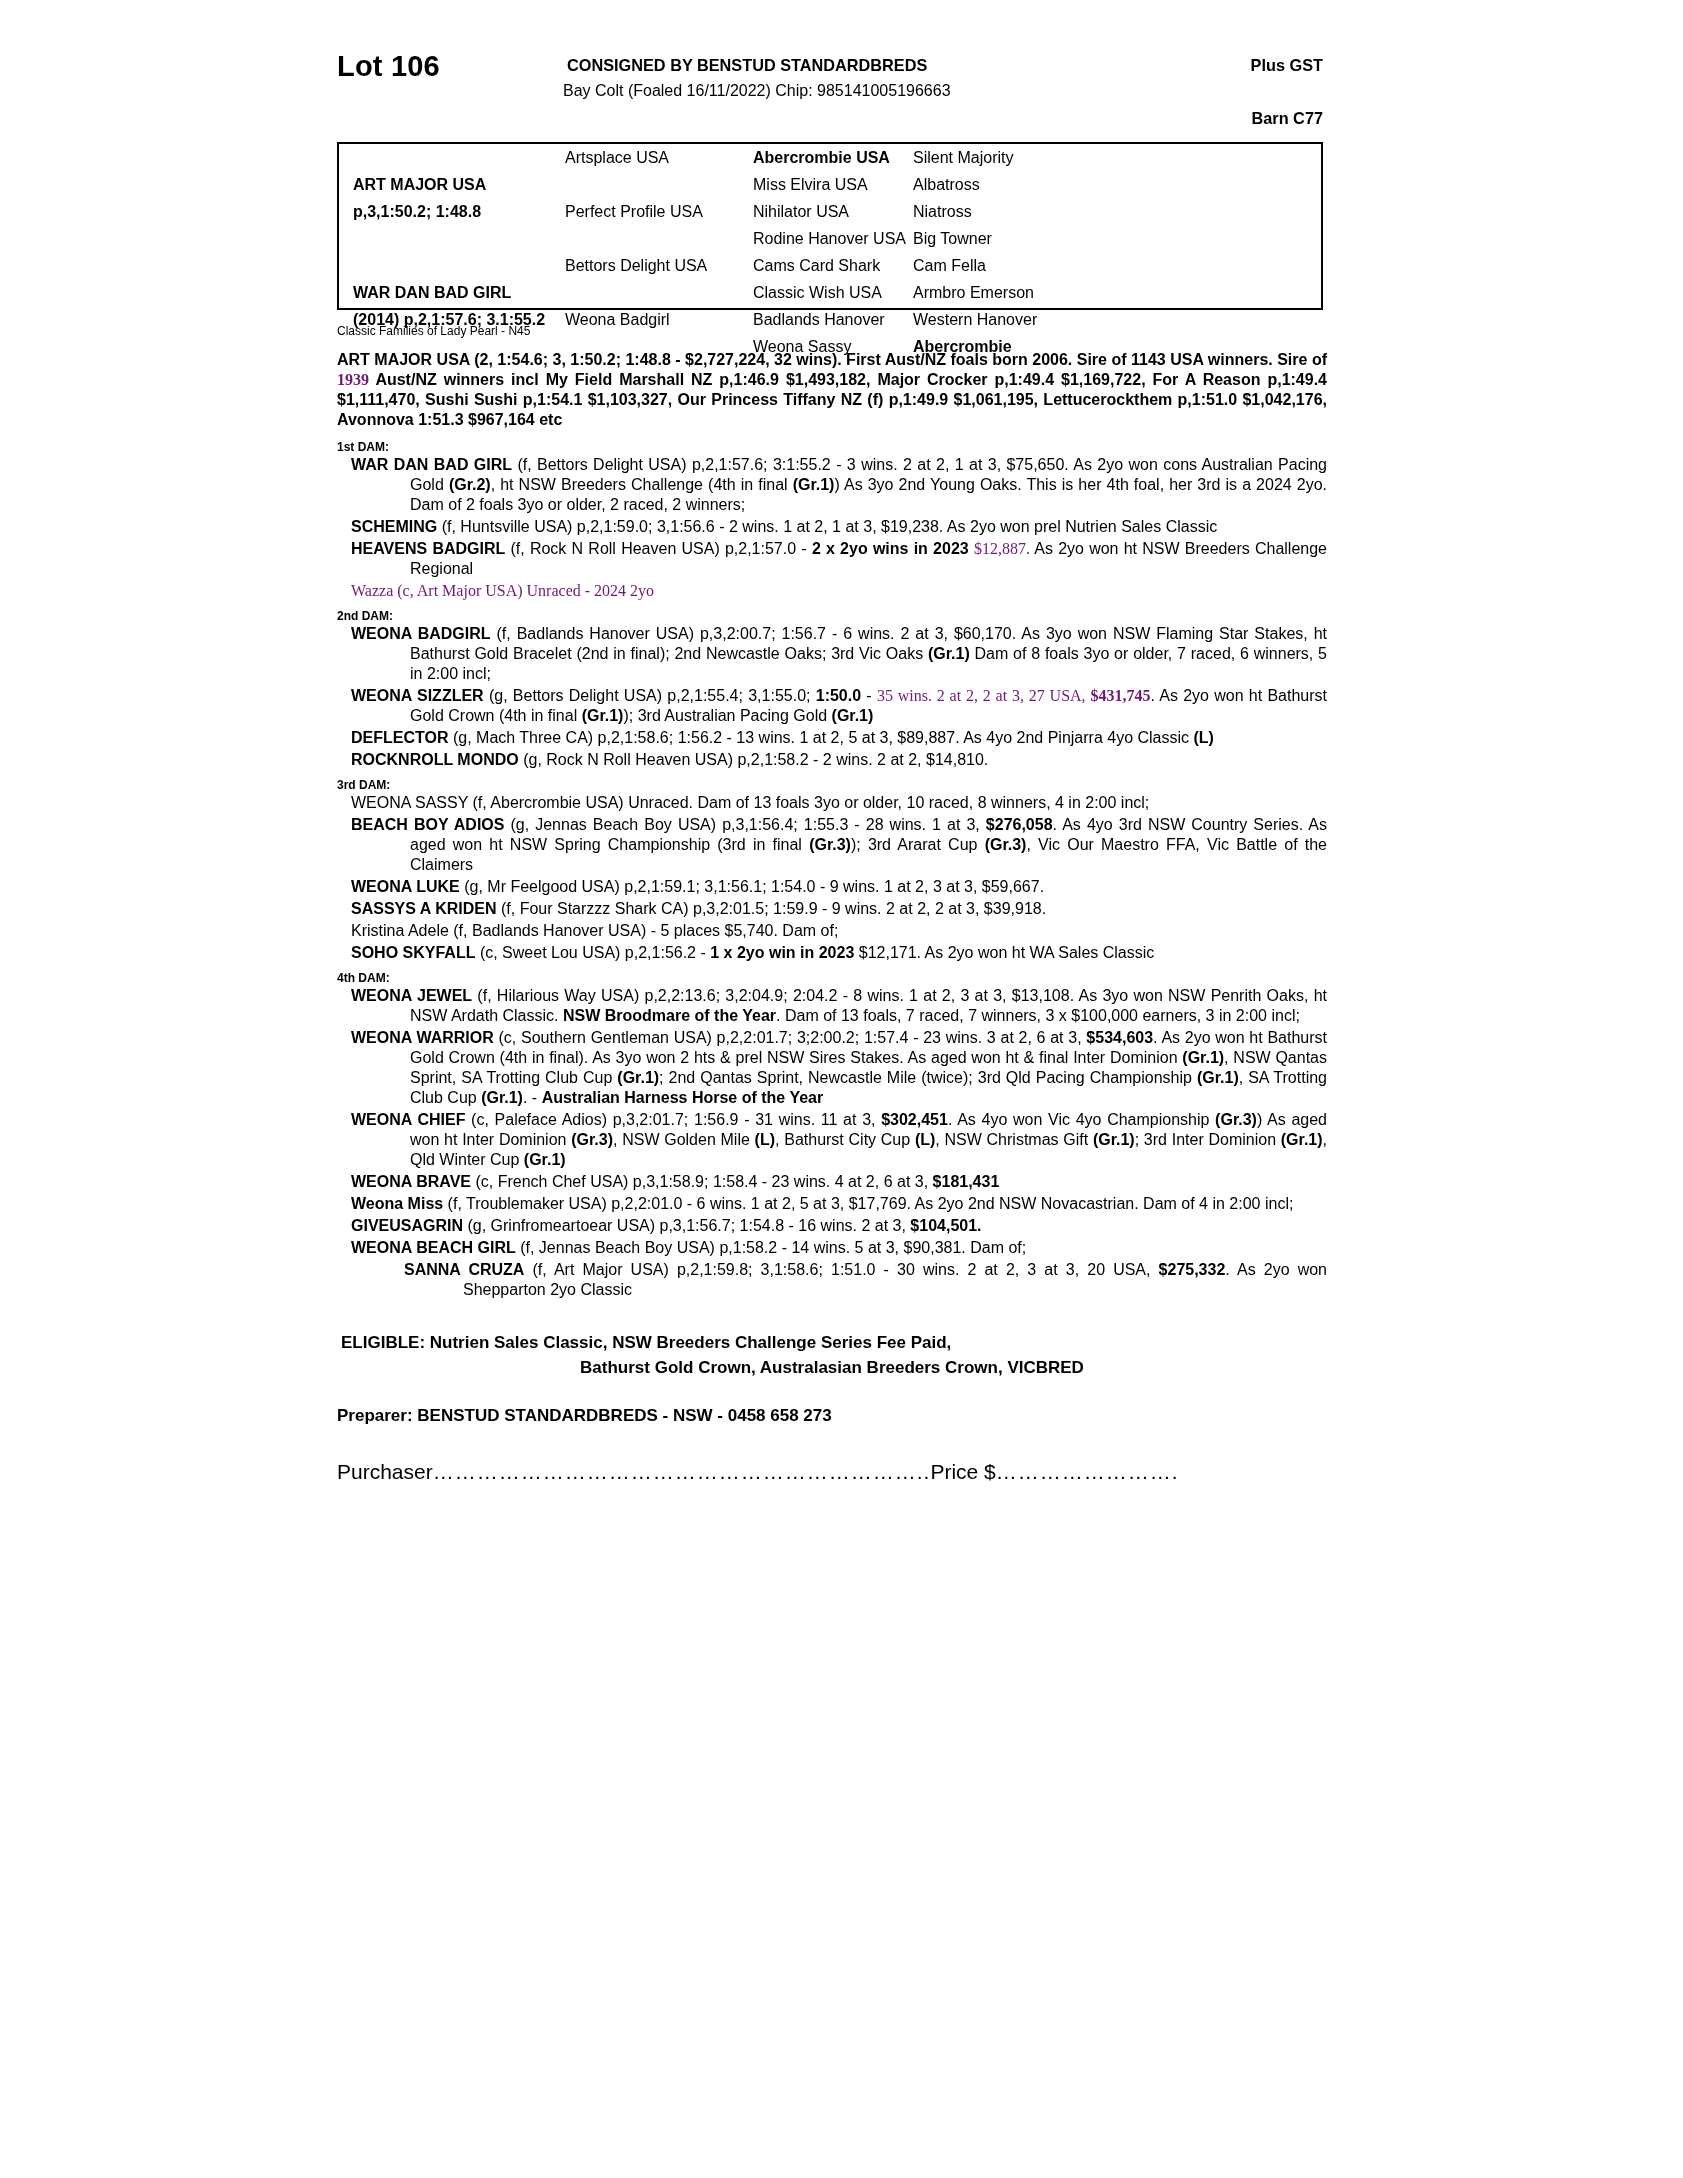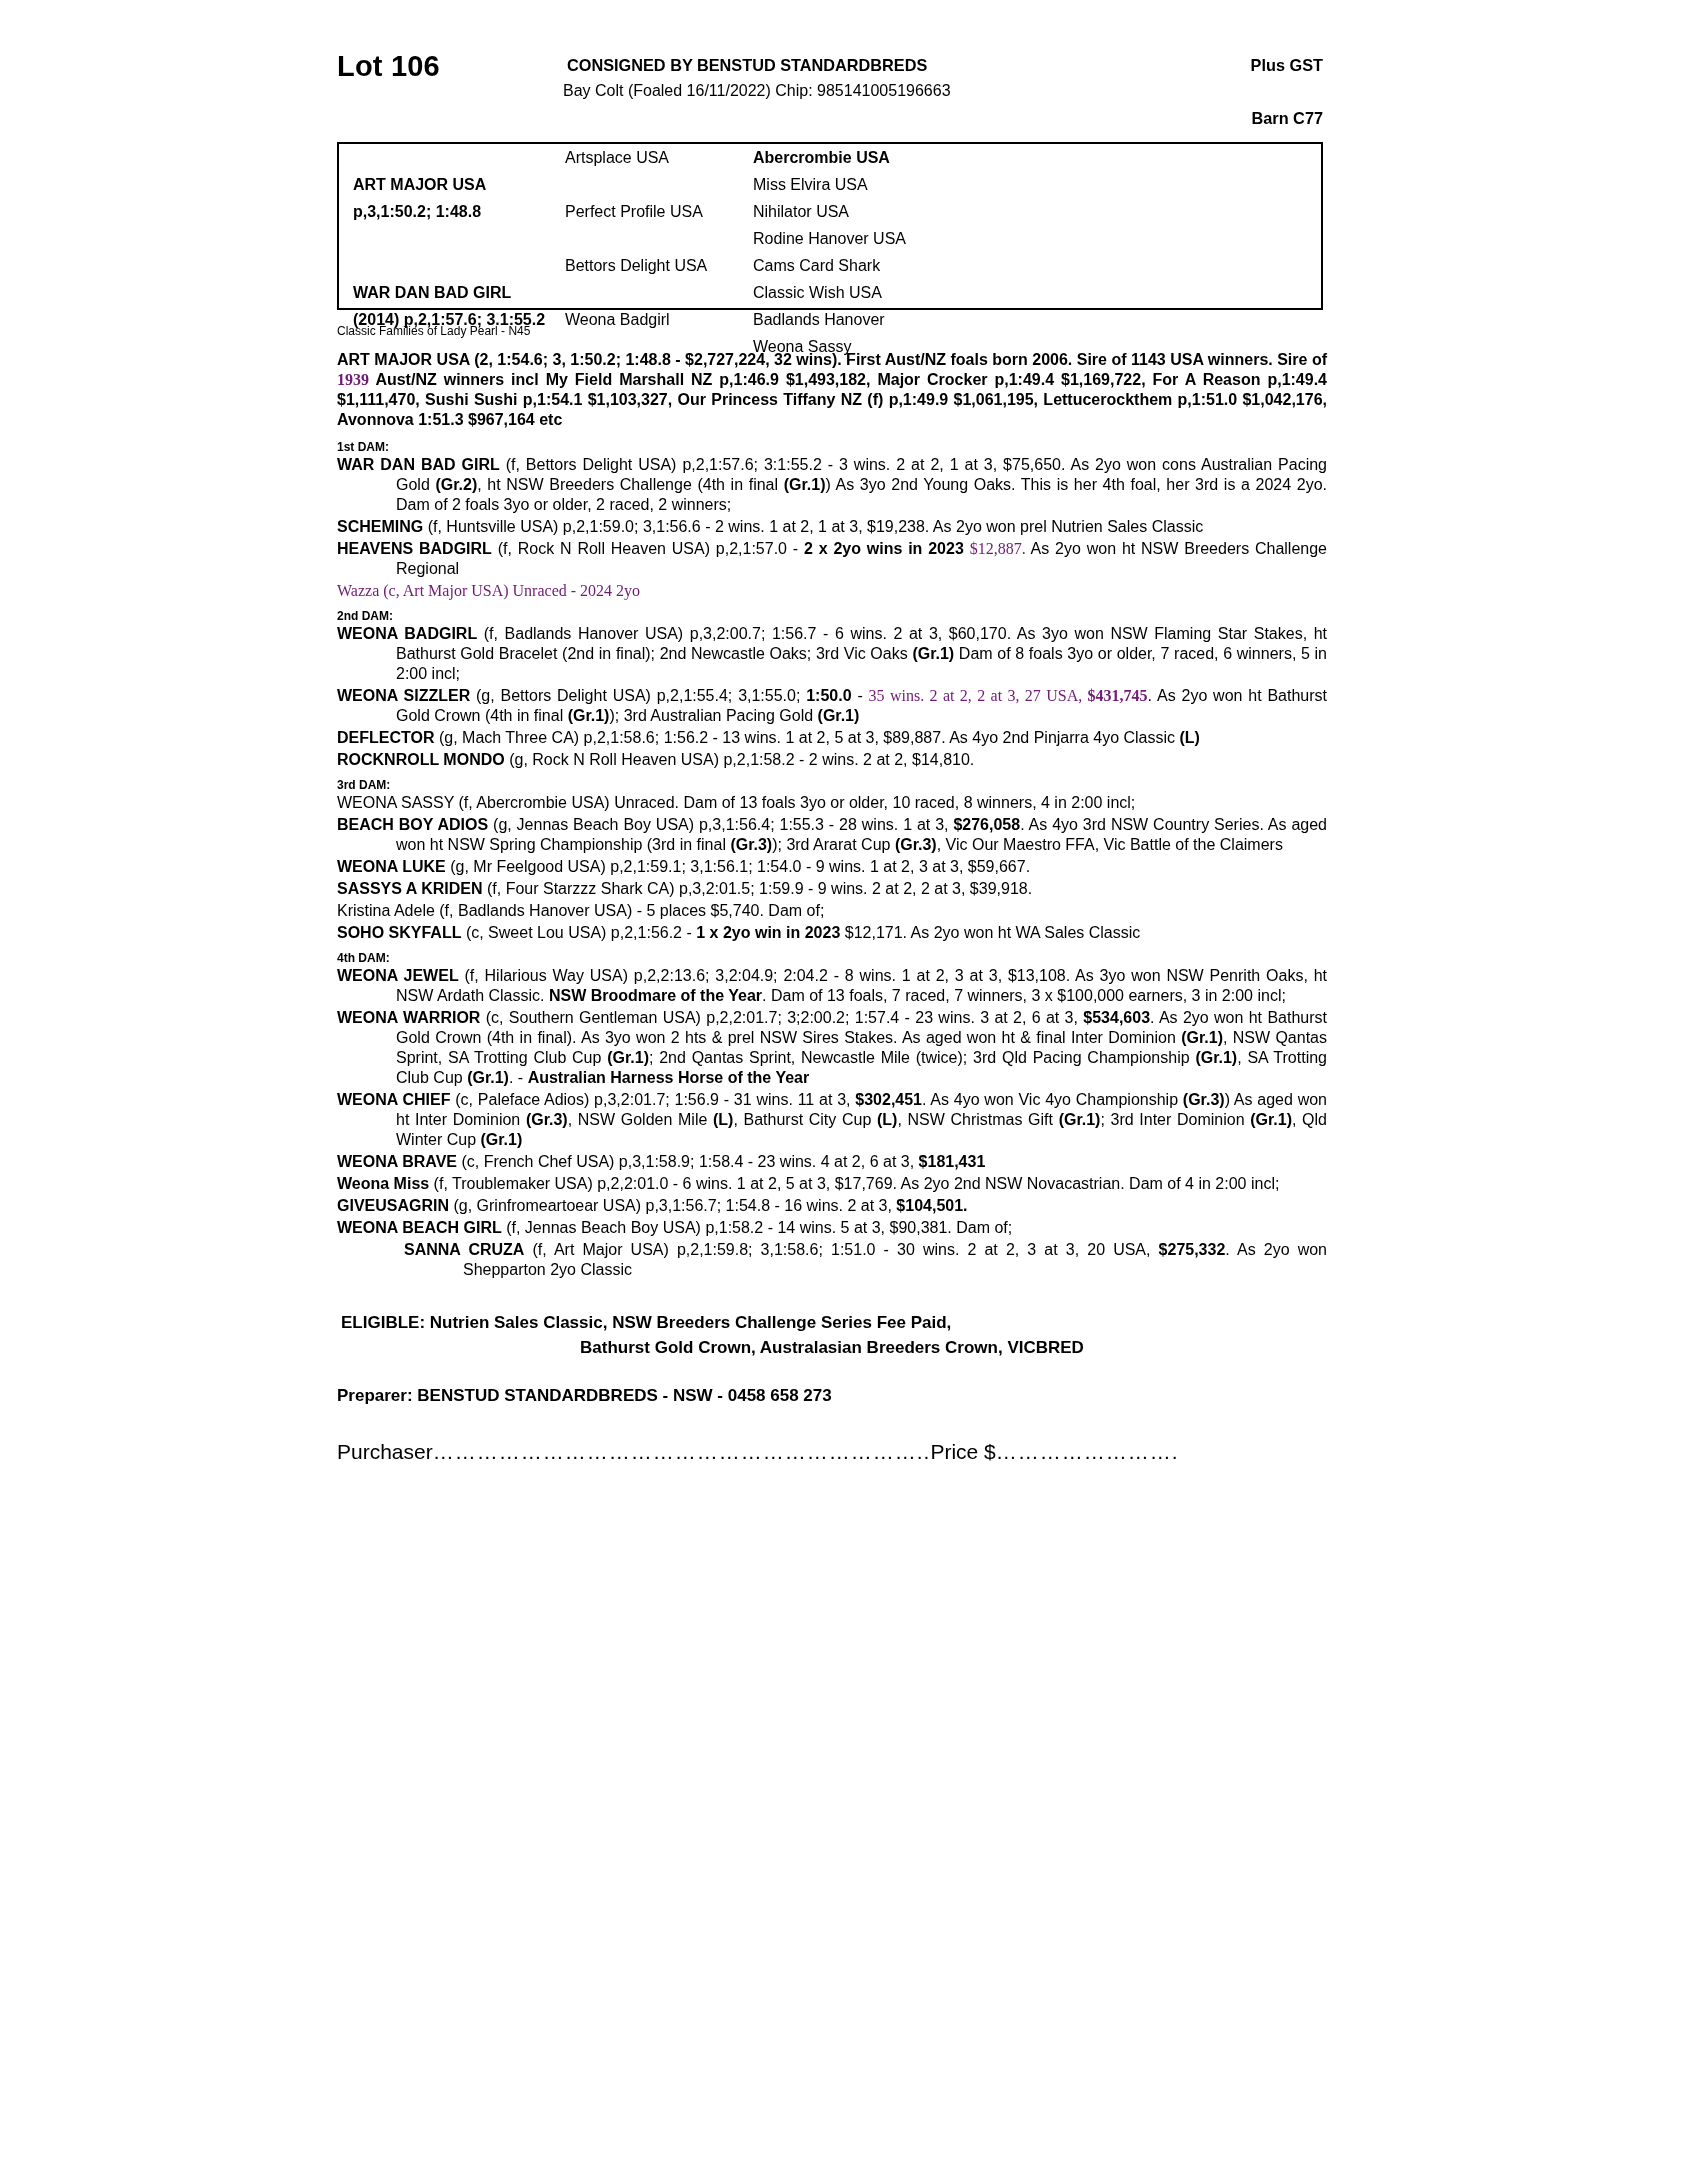--- a/index.html
+++ b/index.html
@@ -97,21 +97,21 @@
 
   
   .famline {
     font-size: 12px;
     margin-top: 14px;
     margin-bottom: 12px;
   }
   p.blk {
     font-size: 16px;
     line-height: 20px;
-    margin: 0 0 2px 0;
+    margin: 0 0 2px 14px;
     text-align: justify;
   }
   .sire-block {
     font-weight: bold;
     text-align: justify;
     font-size: 16px;
     line-height: 20px;
     margin: 0 0 10px 0;
   }
   .damhdr {
@@ -197,20 +197,30 @@
         <div class="ped-row b">Abercrombie USA</div>
         <div class="ped-row">Miss Elvira USA</div>
         <div class="ped-row">Nihilator USA</div>
         <div class="ped-row">Rodine Hanover USA</div>
         <div class="ped-row">Cams Card Shark</div>
         <div class="ped-row">Classic Wish USA</div>
         <div class="ped-row">Badlands Hanover</div>
         <div class="ped-row">Weona Sassy</div>
       </div>
 
+      <div class="ped-col c4">
+        <div class="ped-row">Silent Majority</div>
+        <div class="ped-row">Albatross</div>
+        <div class="ped-row">Niatross</div>
+        <div class="ped-row">Big Towner</div>
+        <div class="ped-row">Cam Fella</div>
+        <div class="ped-row">Armbro Emerson</div>
+        <div class="ped-row">Western Hanover</div>
+        <div class="ped-row b">Abercrombie</div>
+      </div>
     </div>
 
     <div class="famline">Classic Families of Lady Pearl - N45</div>
 
     <div class="sire-block"><span>ART MAJOR USA (2, 1:54.6; 3, 1:50.2; 1:48.8 - $2,727,224, 32 wins). First Aust/NZ foals born 2006. Sire of 1143 USA winners. Sire of </span><span class="red">1939</span><span> Aust/NZ winners incl My Field Marshall NZ p,1:46.9 $1,493,182, Major Crocker p,1:49.4 $1,169,722, For A Reason p,1:49.4 $1,111,470, Sushi Sushi p,1:54.1 $1,103,327, Our Princess Tiffany NZ (f) p,1:49.9 $1,061,195, Lettucerockthem p,1:51.0 $1,042,176, Avonnova 1:51.3 $967,164 etc</span></div>
 
     <div class="damhdr">1st DAM:</div>
     <p class="blk lvl1"><b>WAR DAN BAD GIRL</b><span> (f, Bettors Delight USA) p,2,1:57.6; 3:1:55.2 - 3 wins. 2 at 2, 1 at 3, $75,650. As 2yo won cons Australian Pacing Gold <b>(Gr.2)</b>, ht NSW Breeders Challenge (4th in final <b>(Gr.1)</b>) As 3yo 2nd Young Oaks. This is her 4th foal, her 3rd is a 2024 2yo. Dam of 2 foals 3yo or older, 2 raced, 2 winners;</span></p>
     <p class="blk lvl2"><b>SCHEMING</b><span> (f, Huntsville USA) p,2,1:59.0; 3,1:56.6 - 2 wins. 1 at 2, 1 at 3, $19,238. As 2yo won prel Nutrien Sales Classic</span></p>
     <p class="blk lvl2"><b>HEAVENS BADGIRL</b><span> (f, Rock N Roll Heaven USA) p,2,1:57.0 - <b>2 x 2yo wins in 2023</b> <span class="red">$12,887.</span> As 2yo won ht NSW Breeders Challenge Regional</span></p>

